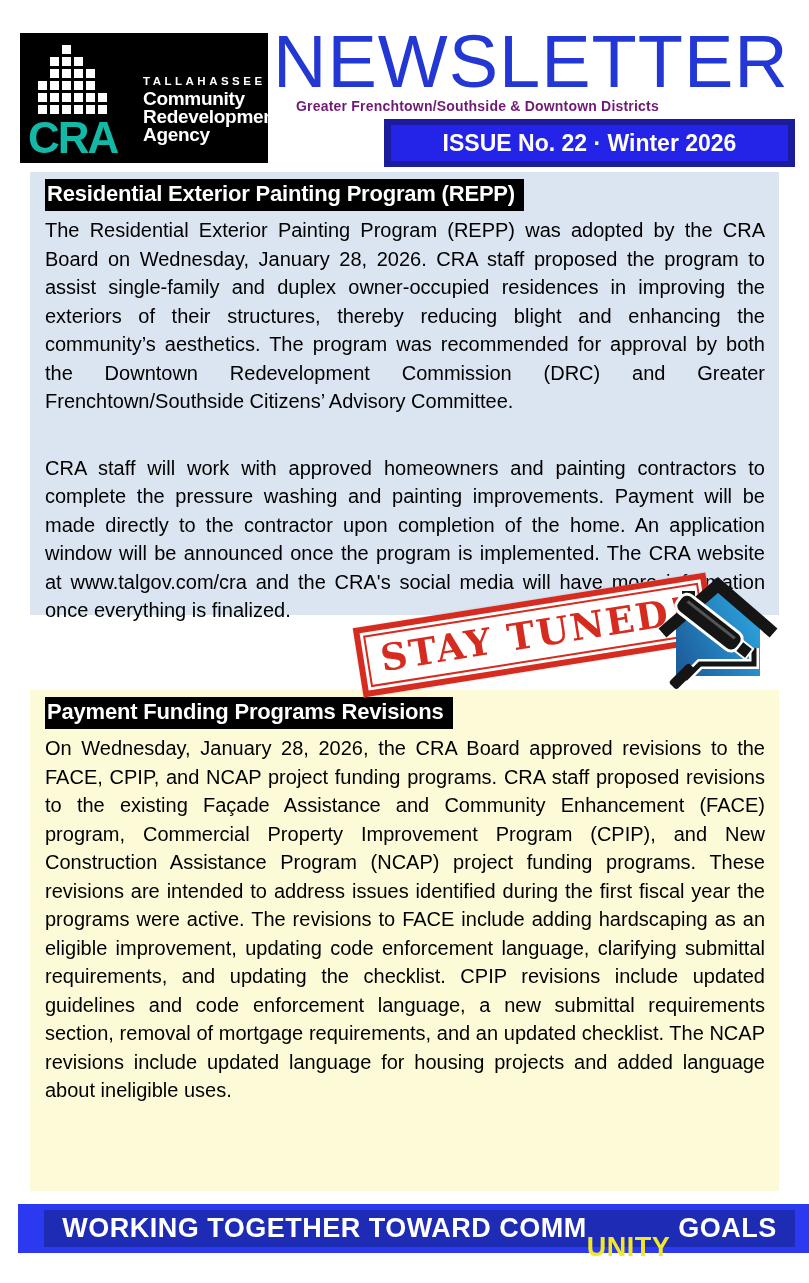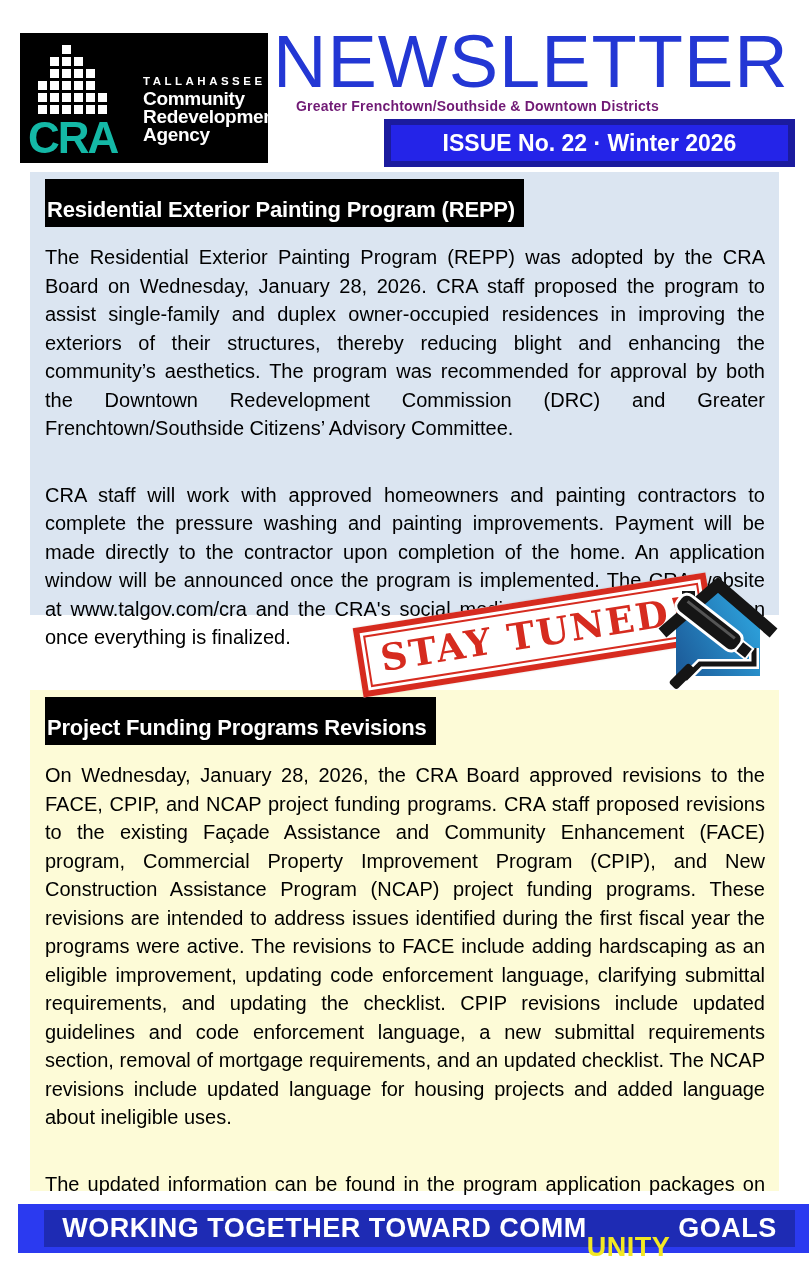--- a/index.html
+++ b/index.html
@@ -29,21 +29,21 @@
   .issue-inner{flex:1;margin:6px 7px;background:#2424e8;color:#fff;font-weight:bold;
                font-size:23px;display:flex;align-items:center;justify-content:center;
                white-space:nowrap;}
 
   
   .sec{position:absolute;left:30px;width:749px;box-sizing:border-box;
        padding:7px 14px 0 15px;}
   .sec1{top:172px;height:443px;background:#dbe5f1;}
   .sec2{top:690px;height:501px;background:#fdfbd7;}
   .sec-head{display:inline-block;background:#000;color:#fff;font-weight:bold;
-            font-size:22px;padding:18px 9px 4px 2px;margin-bottom:16px;letter-spacing:-0.2px;}
+            font-size:22px;padding:2px 9px 4px 2px;margin-bottom:5px;letter-spacing:-0.2px;}
   .sec p{margin:0;text-align:justify;font-size:20px;line-height:28.5px;color:#000;}
   .sec p + p{margin-top:38px;}
 
   
   .stamp{position:absolute;left:356px;top:600px;transform:rotate(-9deg);
          background:#fff;border:6px solid #d62b1f;padding:3px;z-index:5;
          box-shadow:0 0 2px rgba(0,0,0,0.15);}
   .stamp-inner{border:2px solid #d62b1f;padding:1px 12px 3px 12px;
                font-family:"DejaVu Serif",serif;font-weight:bold;font-size:37px;
                color:#d62b1f;letter-spacing:2px;white-space:nowrap;}
@@ -145,22 +145,21 @@
     <path d="M108 76 v16 h-54 l-15 15" stroke="#151515" stroke-width="5" fill="none"></path>
     <g transform="rotate(38 70 58)">
       <rect x="22" y="46" width="76" height="21" rx="8" fill="#151515" stroke="#ffffff" stroke-width="3"></rect>
       <line x1="30" y1="53" x2="90" y2="53" stroke="#555" stroke-width="3"></line>
       <rect x="98" y="50" width="13" height="13" fill="#151515" stroke="#ffffff" stroke-width="2"></rect>
     </g>
     <rect x="22" y="99" width="28" height="11" rx="3" transform="rotate(-45 36 104)" fill="#151515"></rect>
   </svg>
 
   <section class="sec sec2">
-    <div class="sec-head">Project Funding Programs Revisions</div>
+    <div class="sec-head">Payment Funding Programs Revisions</div>
     <p>On Wednesday, January 28, 2026, the CRA Board approved revisions to the FACE, CPIP, and NCAP project funding programs.  CRA staff proposed revisions to the existing Façade Assistance and Community Enhancement (FACE) program, Commercial Property Improvement Program (CPIP), and New Construction Assistance Program (NCAP) project funding programs. These revisions are intended to address issues identified during the first fiscal year the programs were active. The revisions to FACE include adding hardscaping as an eligible improvement, updating code enforcement language, clarifying submittal requirements, and updating the checklist.  CPIP revisions include updated guidelines and code enforcement language, a new submittal requirements section, removal of mortgage requirements, and an updated checklist.  The NCAP revisions include updated language for housing projects and added language about ineligible uses.</p>
-    <p>The updated information can be found in the program application packages on the CRA Project Funding page online at www.talgov.com/cra.</p>
   </section>
 
   <div class="footer-bar">
     <div class="footer-inner"><span>WORKING TOGETHER TOWARD COMM</span><span class="hl">UNITY</span><span> GOALS</span></div>
   </div>
 
 </div>
 
 </body></html>

